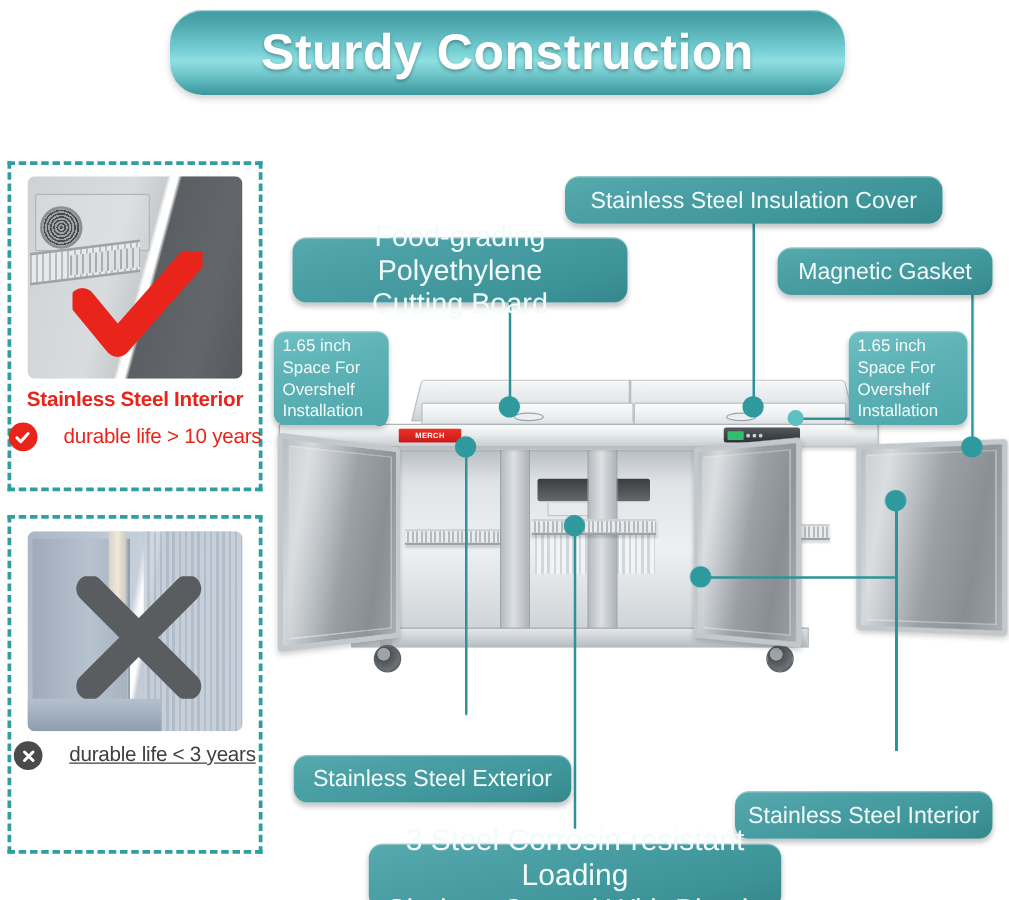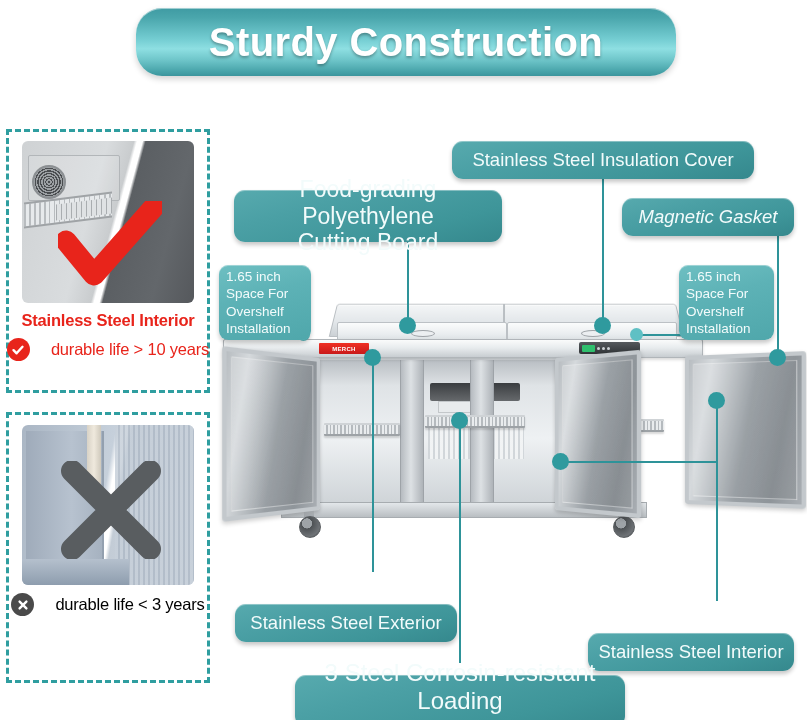--- a/index.html
+++ b/index.html
@@ -147,21 +147,21 @@
   .panel-life {
     margin-top: 8px;
     display: flex;
     align-items: center;
     gap: 21px;
     font-size: 16.5px;
     letter-spacing: -0.2px;
     white-space: nowrap;
   }
   #panel-good .panel-life { color: #e8241b; }
-  #panel-bad  .panel-life { color: #000000; }
+  #panel-bad  .panel-life { color: #404040; text-decoration: underline; }
 
   .badge-circle {
     width: 23px; height: 23px; border-radius: 50%;
     display: flex; align-items: center; justify-content: center;
     flex: 0 0 auto;
   }
   .badge-check { background: #e8241b; }
   .badge-cross { background: #4a4a4a; }
 
   
@@ -337,21 +337,21 @@
   .callout.small {
     border-radius: 9px;
     background: linear-gradient(165deg,#6ebfc2 0%, #5db2b6 40%, #4fa7ab 100%);
     text-align: left;
     justify-content: flex-start;
     padding: 5px 7px;
   }
 
   #c-insulation { left: 452px; top: 109px; width: 302px; height: 38px; font-size: 18.5px; }
   #c-cutting    { left: 234px; top: 158px; width: 268px; height: 52px; font-size: 23px; }
-  #c-gasket     { left: 622px; top: 166px; width: 172px; height: 38px; font-size: 18.5px; font-style: italic; }
+  #c-gasket     { left: 622px; top: 166px; width: 172px; height: 38px; font-size: 18.5px; }
   #c-space-l    { left: 219px; top: 233px; width: 92px; height: 75px; font-size: 13.5px; line-height: 1.28; }
   #c-space-r    { left: 679px; top: 233px; width: 95px; height: 75px; font-size: 13.5px; line-height: 1.28; }
   #c-exterior   { left: 235px; top: 572px; width: 222px; height: 38px; font-size: 18.5px; }
   #c-interior   { left: 588px; top: 601px; width: 206px; height: 38px; font-size: 18.5px; }
   #c-shelves    { left: 295px; top: 643px; width: 330px; height: 52px; font-size: 24px; }
 
   
   .conn {
     position: absolute;
     background: #2e9399;

